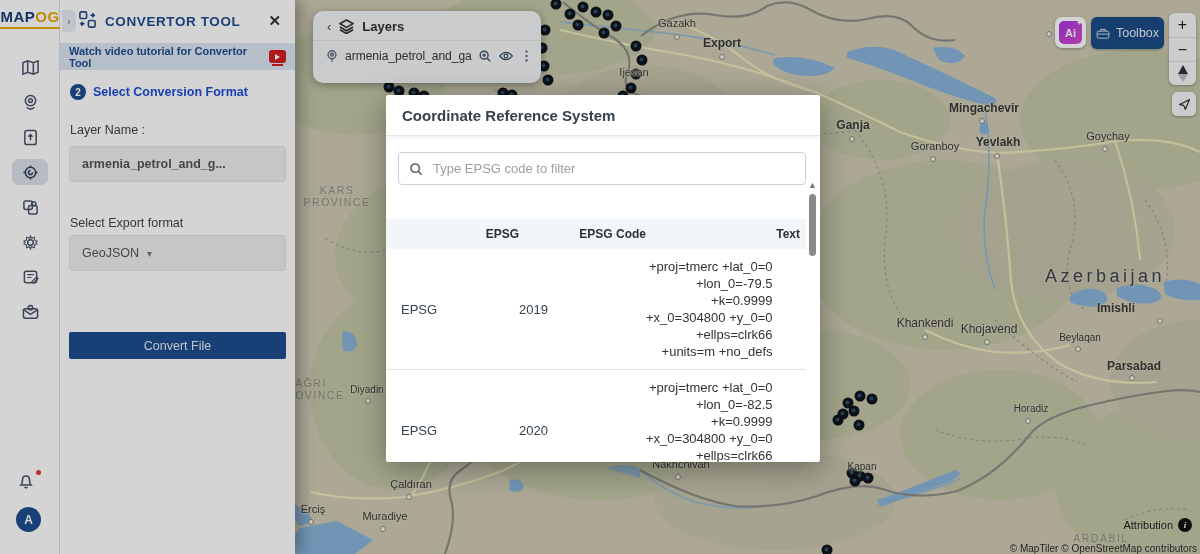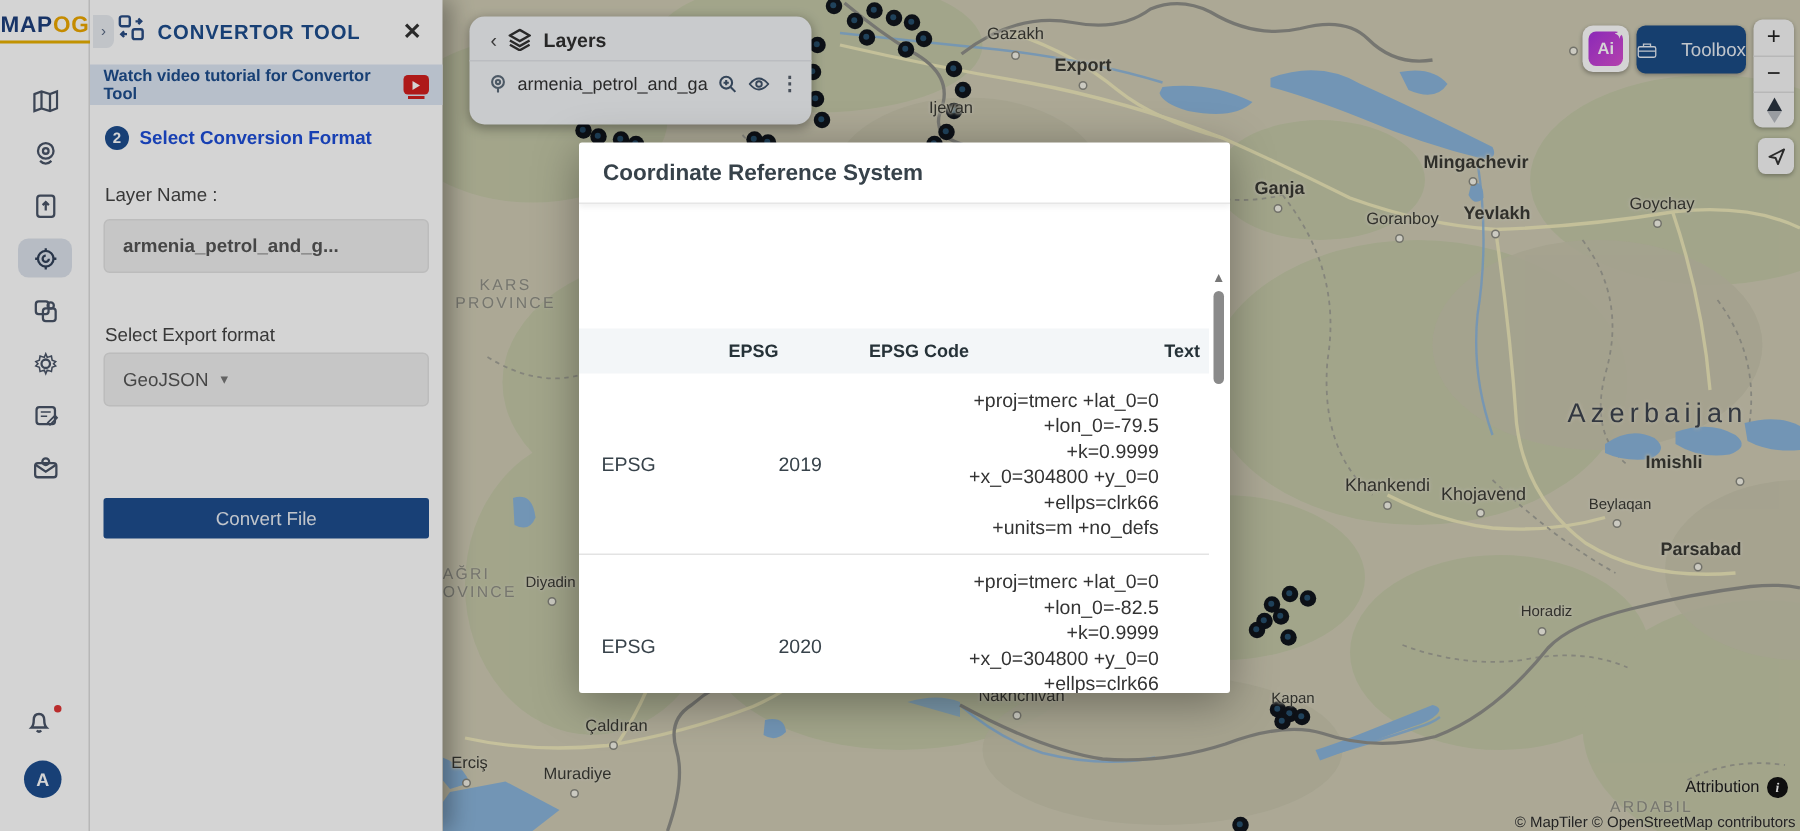--- a/index.html
+++ b/index.html
@@ -65,21 +65,21 @@
   .layer-row svg { width:14px; height:14px; stroke:#5c6b7a; fill:none; stroke-width:1.6; flex-shrink:0; }
   .layer-name { font-size:12px; color:#333; flex:1; white-space:nowrap; overflow:hidden; }
   .layer-acts { display:flex; align-items:center; gap:7px; }
   .layer-acts svg { stroke:#3f536b; }
   .vdots { color:#56606c; font-size:13px; font-weight:bold; letter-spacing:0; }
 
   
   .ai-btn { position:absolute; left:1055px; top:17px; width:31px; height:31px; background:#fff; border-radius:7px; display:flex; align-items:center; justify-content:center; z-index:15; box-shadow:0 1px 3px rgba(0,0,0,.3); }
   .ai-inner { width:23px; height:23px; border-radius:5px; background:linear-gradient(135deg,#a832dd,#d84fd0); color:#fff; font-size:11px; font-weight:bold; display:flex; align-items:center; justify-content:center; position:relative; }
   .ai-inner .spark { position:absolute; right:-1px; top:-3px; font-size:8px; color:#fff; }
-  .toolbox-btn { position:absolute; left:1091px; top:17px; width:73px; height:32px; background:#1b4c86; border-radius:6px; color:#e9eef5; display:flex; align-items:center; justify-content:space-between; gap:6px; font-size:12.5px; z-index:15; box-shadow:0 1px 3px rgba(0,0,0,.3); }
+  .toolbox-btn { position:absolute; left:1091px; top:17px; width:73px; height:32px; background:#1b4c86; border-radius:6px; color:#e9eef5; display:flex; align-items:center; justify-content:center; gap:6px; font-size:12.5px; z-index:15; box-shadow:0 1px 3px rgba(0,0,0,.3); }
   .toolbox-btn svg { width:14px; height:13px; stroke:#e9eef5; fill:none; stroke-width:1.5; }
   .zoomctl { position:absolute; left:1169px; top:13px; width:27px; background:#f6f6f6; border-radius:6px; z-index:15; box-shadow:0 1px 3px rgba(0,0,0,.3); }
   .zoomctl .zc { height:24px; display:flex; align-items:center; justify-content:center; font-size:16px; color:#222; }
   .zoomctl .zc + .zc { border-top:1px solid #ddd; }
   .compass-n { width:0; height:0; border-left:5px solid transparent; border-right:5px solid transparent; border-bottom:9px solid #2b3440; position:relative; top:-4px; }
   .compass-n:after { content:""; position:absolute; left:-5px; top:9px; width:0; height:0; border-left:5px solid transparent; border-right:5px solid transparent; border-top:8px solid #b9bcc2; }
   .navbox { position:absolute; left:1172px; top:92px; width:24px; height:24px; background:#f6f6f6; border-radius:5px; display:flex; align-items:center; justify-content:center; z-index:15; box-shadow:0 1px 3px rgba(0,0,0,.3); }
   .navbox svg { width:13px; height:13px; stroke:#333; fill:none; stroke-width:1.6; }
 
   
@@ -432,20 +432,27 @@
       <span class="caret">▾</span>
     </div>
     <div class="convert-btn">Convert File</div>
   </div>
 
   <div class="dim"></div>
 
   <div class="modal">
     <div class="modal-title">Coordinate Reference System</div>
     <div class="modal-body">
+      <div class="search-box">
+        <svg viewBox="0 0 16 16">
+            <circle cx="7" cy="7" r="4.8"></circle>
+            <path d="M10.7 10.7 L14.5 14.5"></path>
+          </svg>
+        <span class="search-ph">Type EPSG code to filter</span>
+      </div>
       <div class="crs-table">
         <div class="crs-thead">
           <span class="crs-th c1">EPSG</span>
           <span class="crs-th c2">EPSG Code</span>
           <span class="crs-th c3">Text</span>
         </div>
         <div id="crs-table-body">
             <div class="crs-tr">
               <span class="crs-td c1">EPSG</span>
               <span class="crs-td c2">2019</span>

